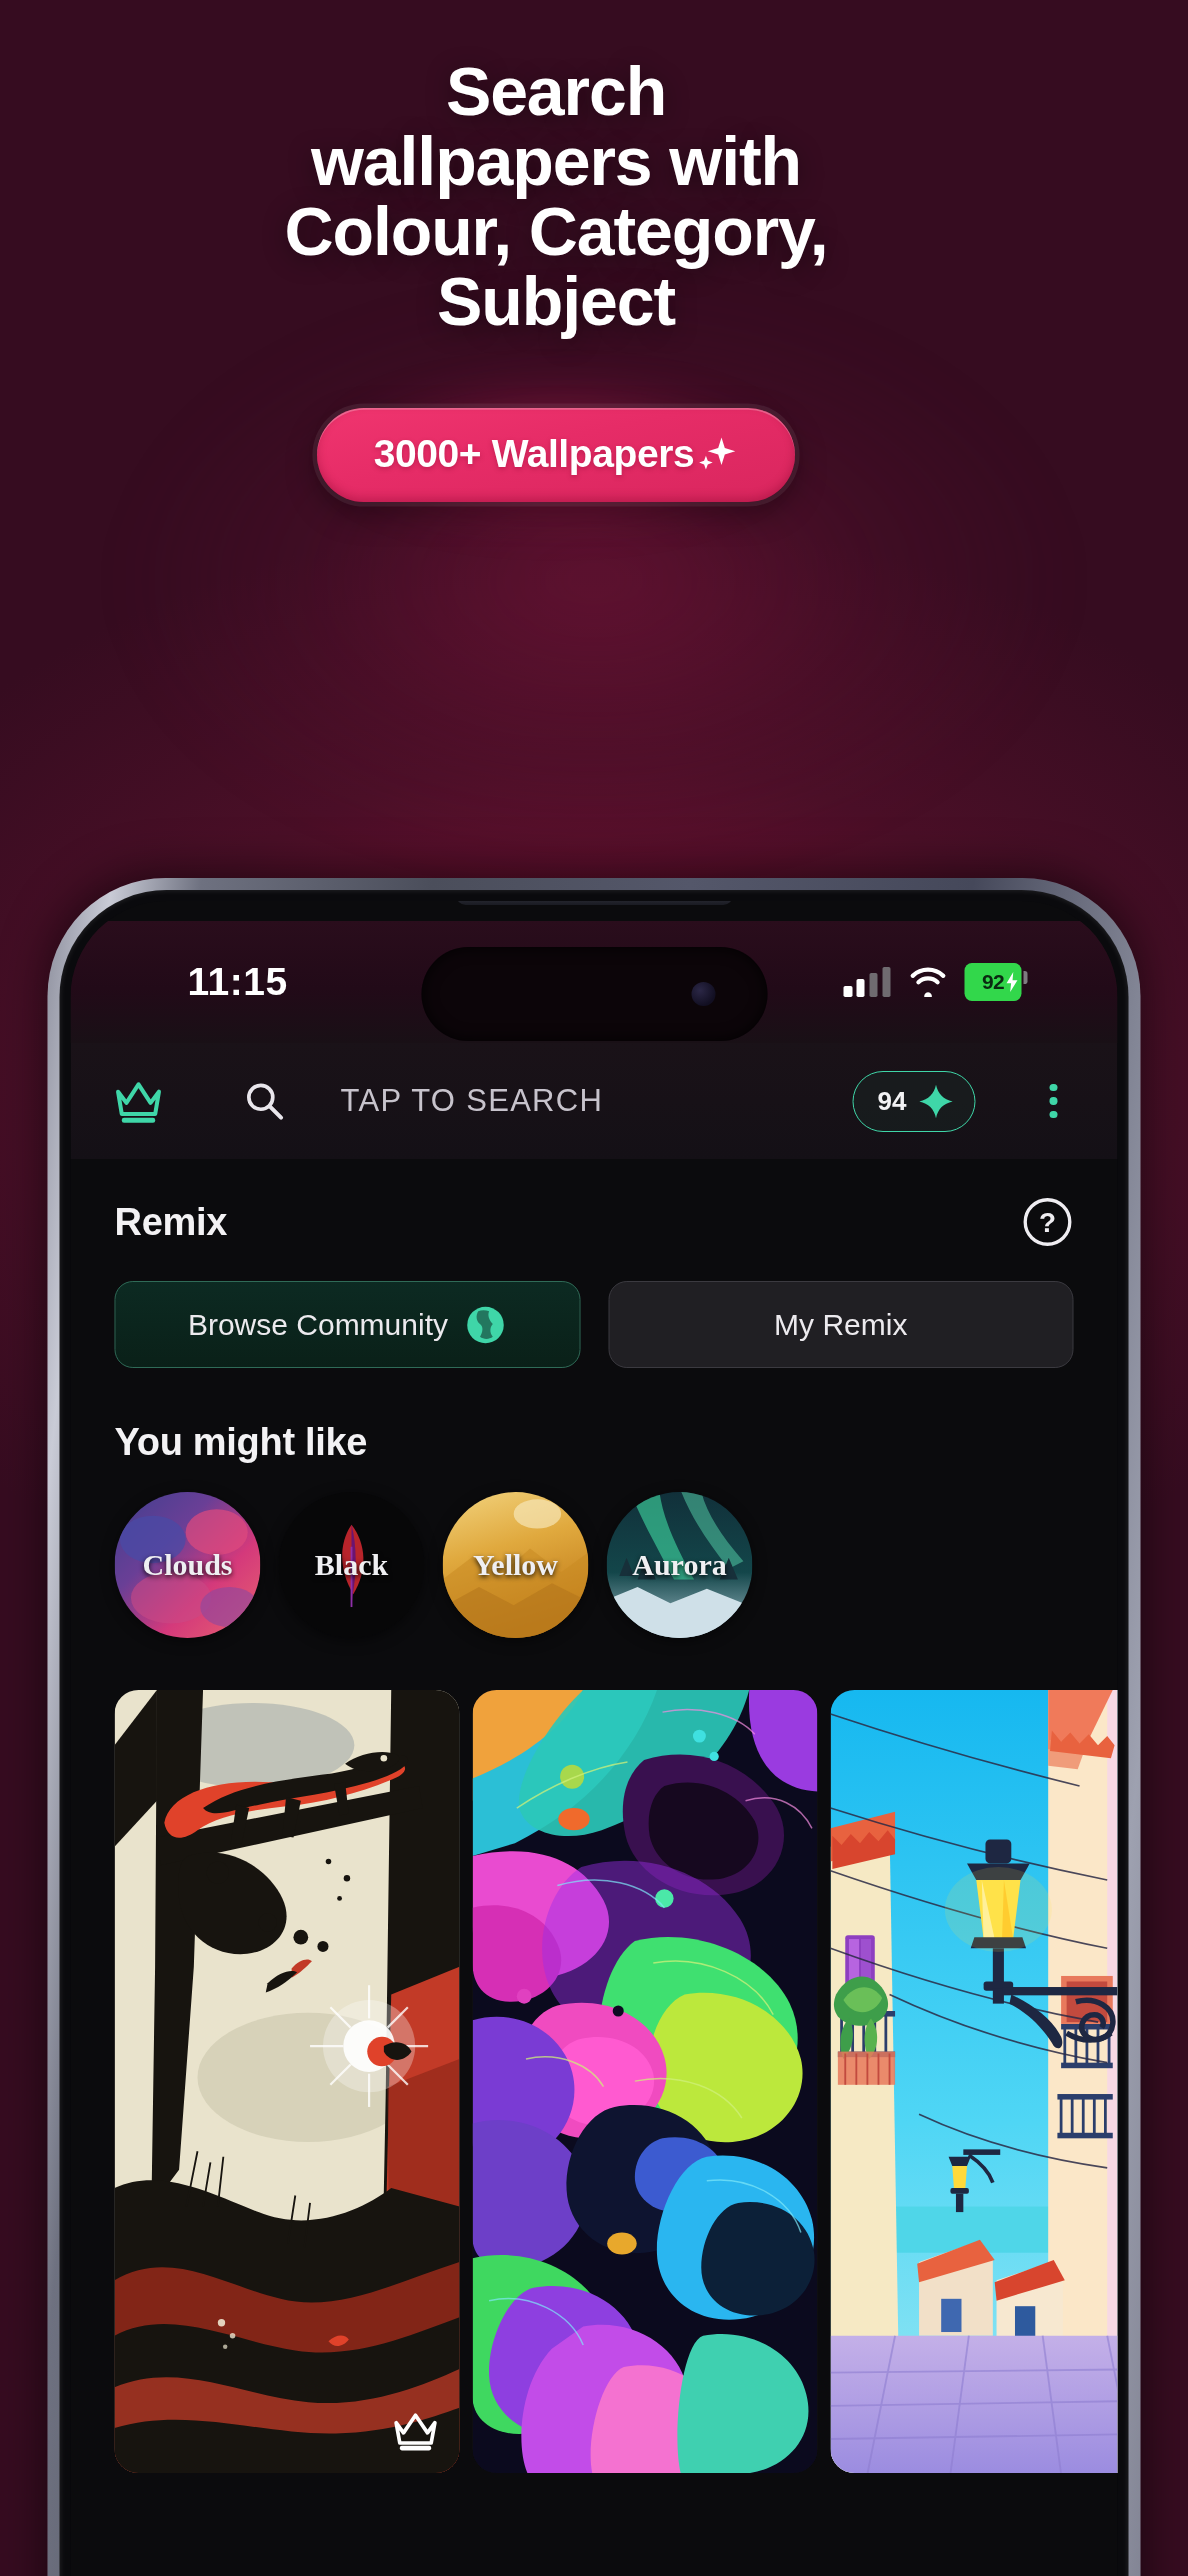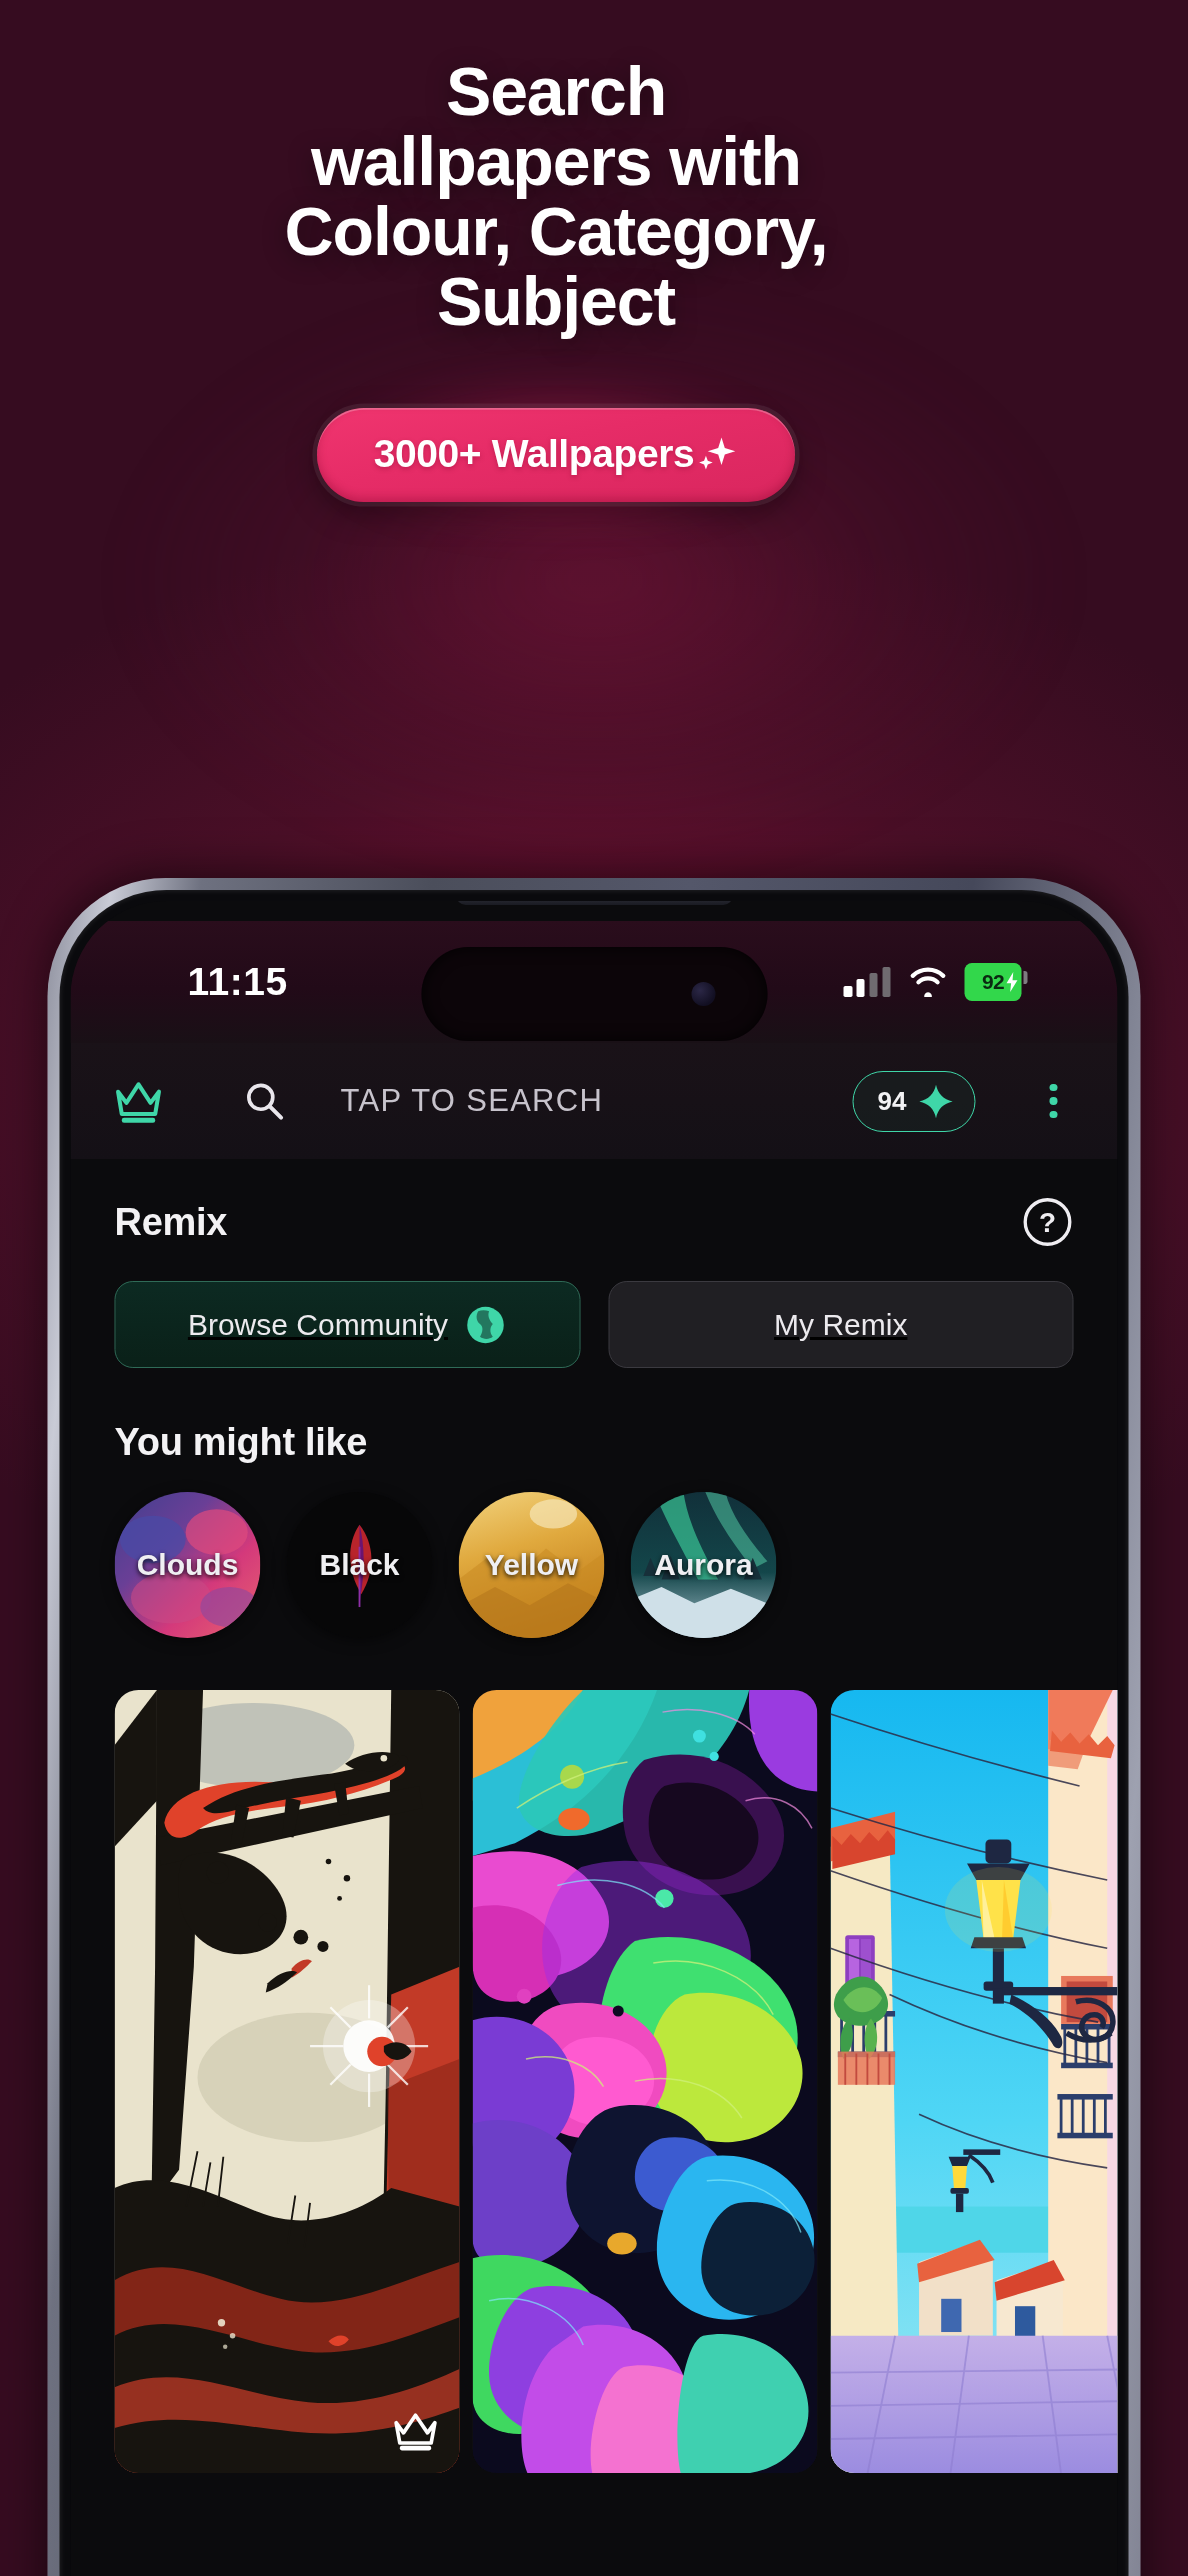--- a/index.html
+++ b/index.html
@@ -179,42 +179,42 @@
   .sec-head{
     display:flex; align-items:center; justify-content:space-between;
     padding:37px 44px 0 44px;
   }
   .sec-title{ color:#F3F2F4; font-size:38px; font-weight:700; letter-spacing:-0.3px; }
   #help-btn{ width:52px; height:52px; }
 
   #remix-btns{
     display:flex; gap:28px;
     padding:33px 44px 0 44px;
-    text-decoration:underline;
   }
   .rbtn{
     flex:1; height:87px;
     border-radius:18.4px;
     display:flex; align-items:center; justify-content:center; gap:16.6px;
     font-size:30px; font-weight:500; color:#ECEAEE;
   }
   #btn-browse{
     background:linear-gradient(180deg,#0C2A22 0%, #0A2018 100%);
     border:1.8px solid #2F6B57;
   }
   #btn-myremix{
     background:#201F23;
     border:1.8px solid #3B3A40;
   }
   #globe-icon{ width:42px; height:42px; }
 
   #youmight{ padding:53px 44px 0 44px; }
   #chips{
-    display:flex; gap:26px;
+    display:flex; gap:18px;
     padding:28px 0 0 44px;
+    font-family:Liberation Serif, serif;
   }
   .chip{
     position:relative;
     width:146px; height:146px; border-radius:50%;
     overflow:hidden; flex:0 0 auto;
     display:flex; align-items:center; justify-content:center;
     box-shadow:0 2.8px 13px rgba(0,0,0,.5);
   }
   .chip-label{
     position:relative; z-index:3;

